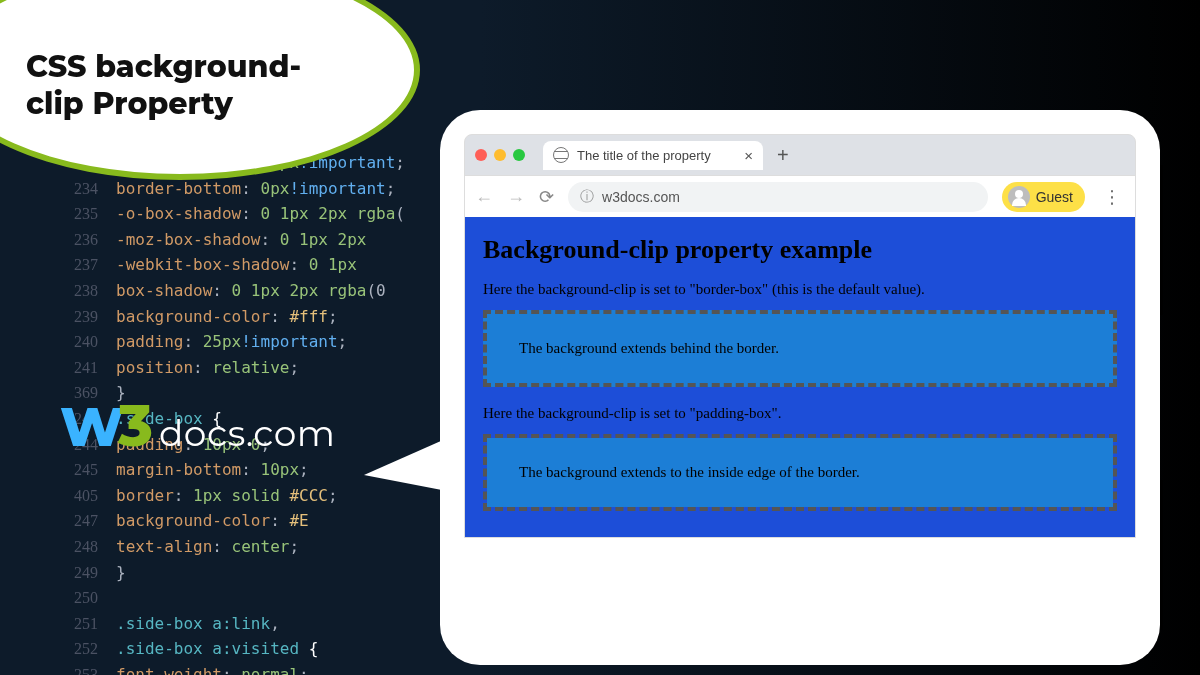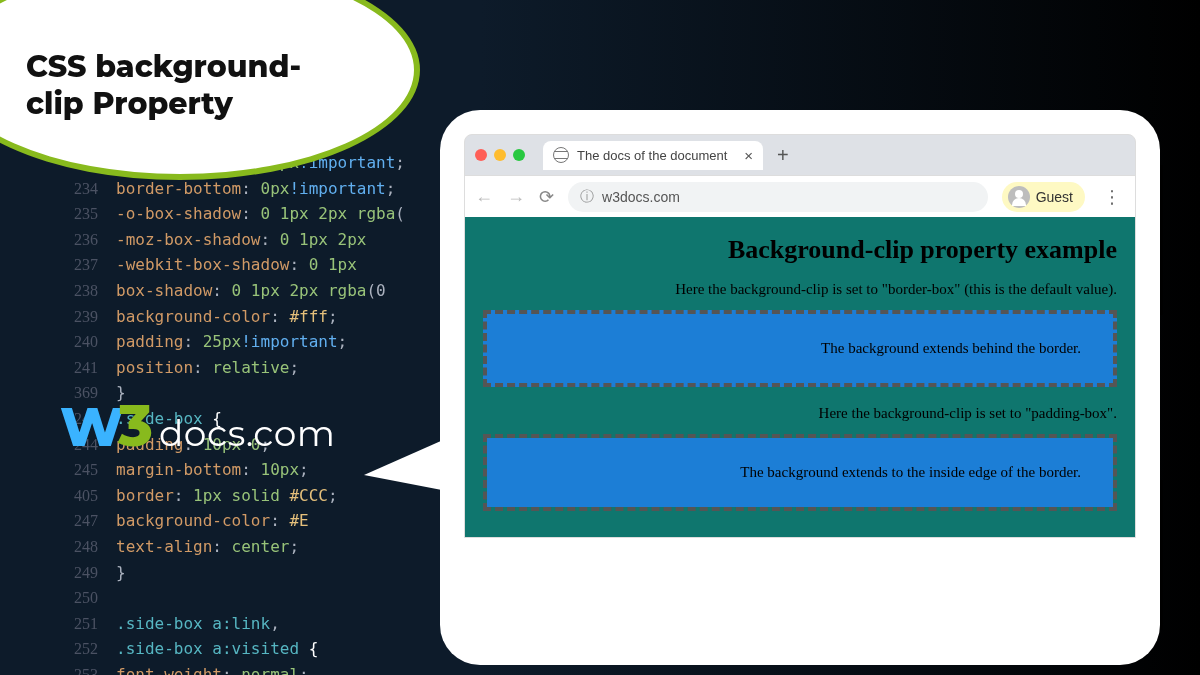--- a/index.html
+++ b/index.html
@@ -189,21 +189,21 @@
     height: 30px;
     display: flex;
     align-items: center;
     padding: 0 12px;
     gap: 8px;
     font-size: 14px;
     color: #555;
   }
   .addr .globe { opacity: .6 }
   .guest {
-    background: #fef9c3;
+    background: #fde047;
     border-radius: 16px;
     padding: 4px 12px 4px 6px;
     display: flex;
     align-items: center;
     gap: 6px;
     font-size: 14px;
     color: #333;
   }
   .guest .ava {
     width: 22px; height: 22px; border-radius: 50%;
@@ -214,25 +214,24 @@
     background:#fff; top:4px; left:7px;
   }
   .guest .ava::after {
     content:''; position:absolute; width:14px; height:8px; border-radius:7px 7px 0 0;
     background:#fff; top:12px; left:4px;
   }
   .kebab { color:#666; font-size:18px; padding:0 4px; }
 
   
   .page {
-    background: #0f766e;
+    background: #1d4ed8;
     padding: 18px 18px 8px 18px;
     font-family: Georgia, "Times New Roman", serif;
     color: #000;
-    text-align: right;
   }
   .page h2 { font-size: 26px; font-weight: 700; margin-bottom: 16px; }
   .page p { font-size: 15px; margin-bottom: 12px; }
   .demo-box {
     border: 4px dashed #555;
     padding: 26px 32px;
     margin-bottom: 18px;
     font-size: 15px;
   }
   .demo-box.border-clip {
@@ -289,21 +288,21 @@
 
   <div class="chrome">
     <div class="tabbar">
       <div class="traffic">
         <div class="dot red"></div>
         <div class="dot yellow"></div>
         <div class="dot green"></div>
       </div>
       <div class="tab">
         <span class="favicon"></span>
-        <span>The docs of the document</span>
+        <span>The title of the property</span>
         <span class="close">×</span>
       </div>
       <span class="plus">+</span>
     </div>
     <div class="toolbar">
       <span class="nav-ico dis">←</span>
       <span class="nav-ico dis">→</span>
       <span class="nav-ico">⟳</span>
       <div class="addr">
         <span class="globe">ⓘ</span>

